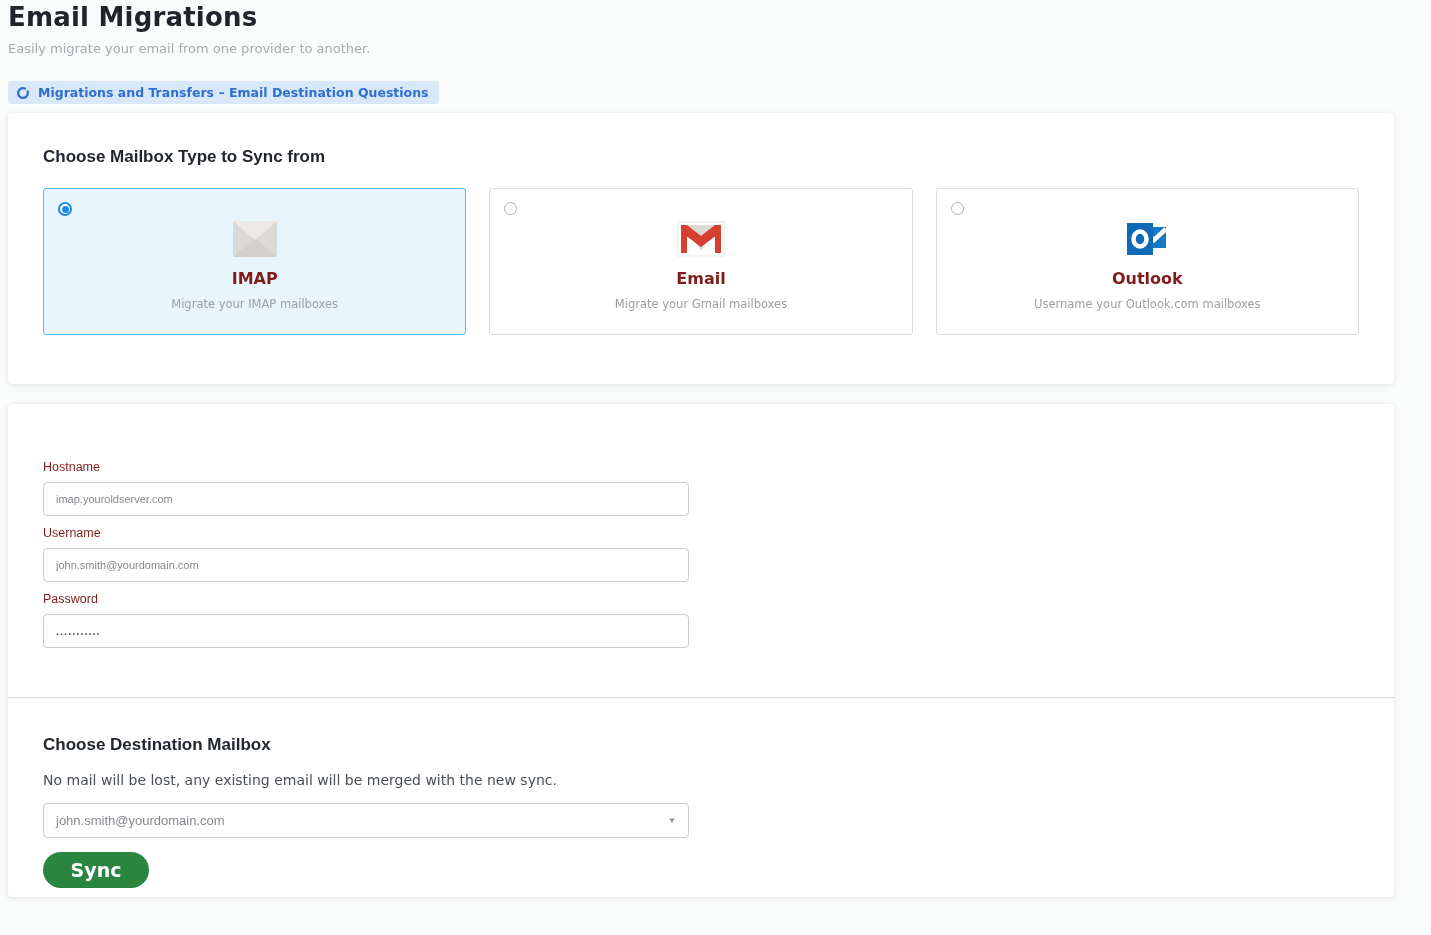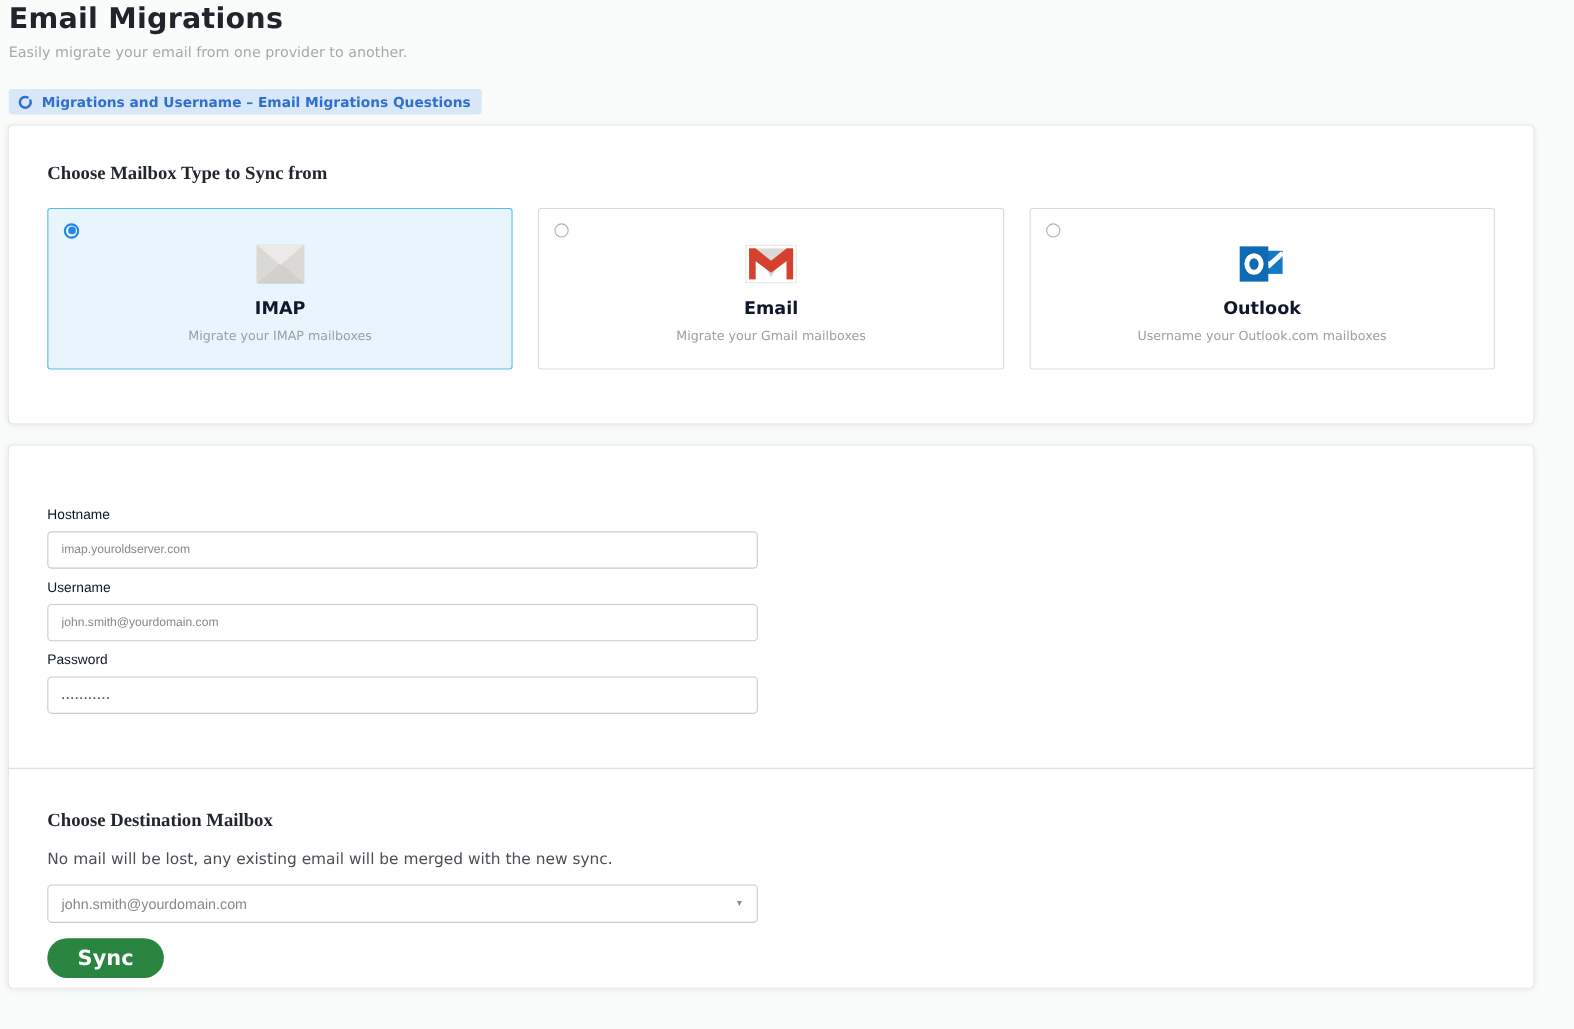--- a/index.html
+++ b/index.html
@@ -34,21 +34,21 @@
   .help-badge svg { display: block; }
 
   
   .card {
     background: #fff; border-radius: 4px;
     box-shadow: 0 1px 6px rgba(30,35,40,0.10), 0 0 1px rgba(30,35,40,0.08);
     margin-left: 8px; width: 1386px;
   }
   .card-source { margin-top: 9px; padding: 34px 35px 49px 35px; }
   .section-heading {
-    font-family: Liberation Serif, serif;
+    font-family: Liberation Sans, sans-serif;
     font-size: 17px; font-weight: 700; color: #22262e;
     margin: 0; line-height: 20px;
   }
   .options { display: flex; gap: 23px; margin-top: 21px; }
   .option {
     flex: 1; height: 147px;
     border: 1px solid #d9dcde; border-radius: 3px;
     position: relative; text-align: center;
     background: #fff; cursor: pointer;
   }
@@ -58,40 +58,40 @@
     width: 13px; height: 13px; border-radius: 50%;
     border: 1px solid #aab0b5; background: #fff;
   }
   .radio.checked { border: 2px solid #1e88e5; width: 14px; height: 14px; }
   .radio.checked::after {
     content: ''; position: absolute; inset: 1.5px;
     background: #1e88e5; border-radius: 50%;
   }
   .opt-icon { margin-top: 31px; height: 38px; display: flex; justify-content: center; align-items: center; }
   .opt-name {
-    margin-top: 11px; font-size: 16px; font-weight: 700; color: #0f172a;
+    margin-top: 11px; font-size: 16px; font-weight: 700; color: #7f1d1d;
     font-family: "DejaVu Sans", sans-serif; line-height: 19px;
   }
   .opt-desc {
     margin-top: 10px; font-size: 11.5px; color: #9aa0a5;
     font-family: "DejaVu Sans", sans-serif; line-height: 13px;
   }
 
   
   .card-stack { margin-top: 20px; padding: 0; }
   .form-section { padding: 33px 35px 49px 35px; }
   .form-heading {
     font-family: "Liberation Sans", sans-serif;
     font-size: 18px; font-weight: 700; color: #282c33;
     margin: 0; line-height: 22px;
   }
   .field { margin-top: 10px; }
   .field:first-of-type { margin-top: 23px; }
   .field-label {
-    display: block; font-size: 12.5px; color: #0f172a;
+    display: block; font-size: 12.5px; color: #7f1d1d;
     margin-bottom: 7px; line-height: 15px;
   }
   .text-input {
     width: 646px; height: 34px;
     border: 1px solid #c9cbcd; border-radius: 4px;
     padding: 0 12px; font-size: 11px; color: #85898d;
     background: #fff; font-family: "Liberation Sans", sans-serif;
     outline: none; display: block;
   }
   .text-input.password { letter-spacing: 1px; font-weight: 700; color: #55595e; }
@@ -124,21 +124,21 @@
 
   <div class="intro">
     <h1 class="page-title">Email Migrations</h1>
     <div class="page-subtitle">Easily migrate your email from one provider to another.</div>
     <a class="help-badge">
       <span>
         <svg width="14" height="14" viewBox="0 0 16 16">
           <circle cx="8" cy="8" r="5.6" fill="none" stroke="#2e6fd0" stroke-width="2.6" stroke-dasharray="30 5.2" stroke-linecap="round" transform="rotate(-20 8 8)"></circle>
         </svg>
       </span>
-      <span>Migrations and Username – Email Migrations Questions</span>
+      <span>Migrations and Transfers – Email Destination Questions</span>
     </a>
   </div>
 
   <div class="card card-source">
     <h2 class="section-heading">Choose Mailbox Type to Sync from</h2>
     <div class="options">
 
       <div class="option selected">
         <span class="radio checked"></span>
         <div class="opt-icon">

